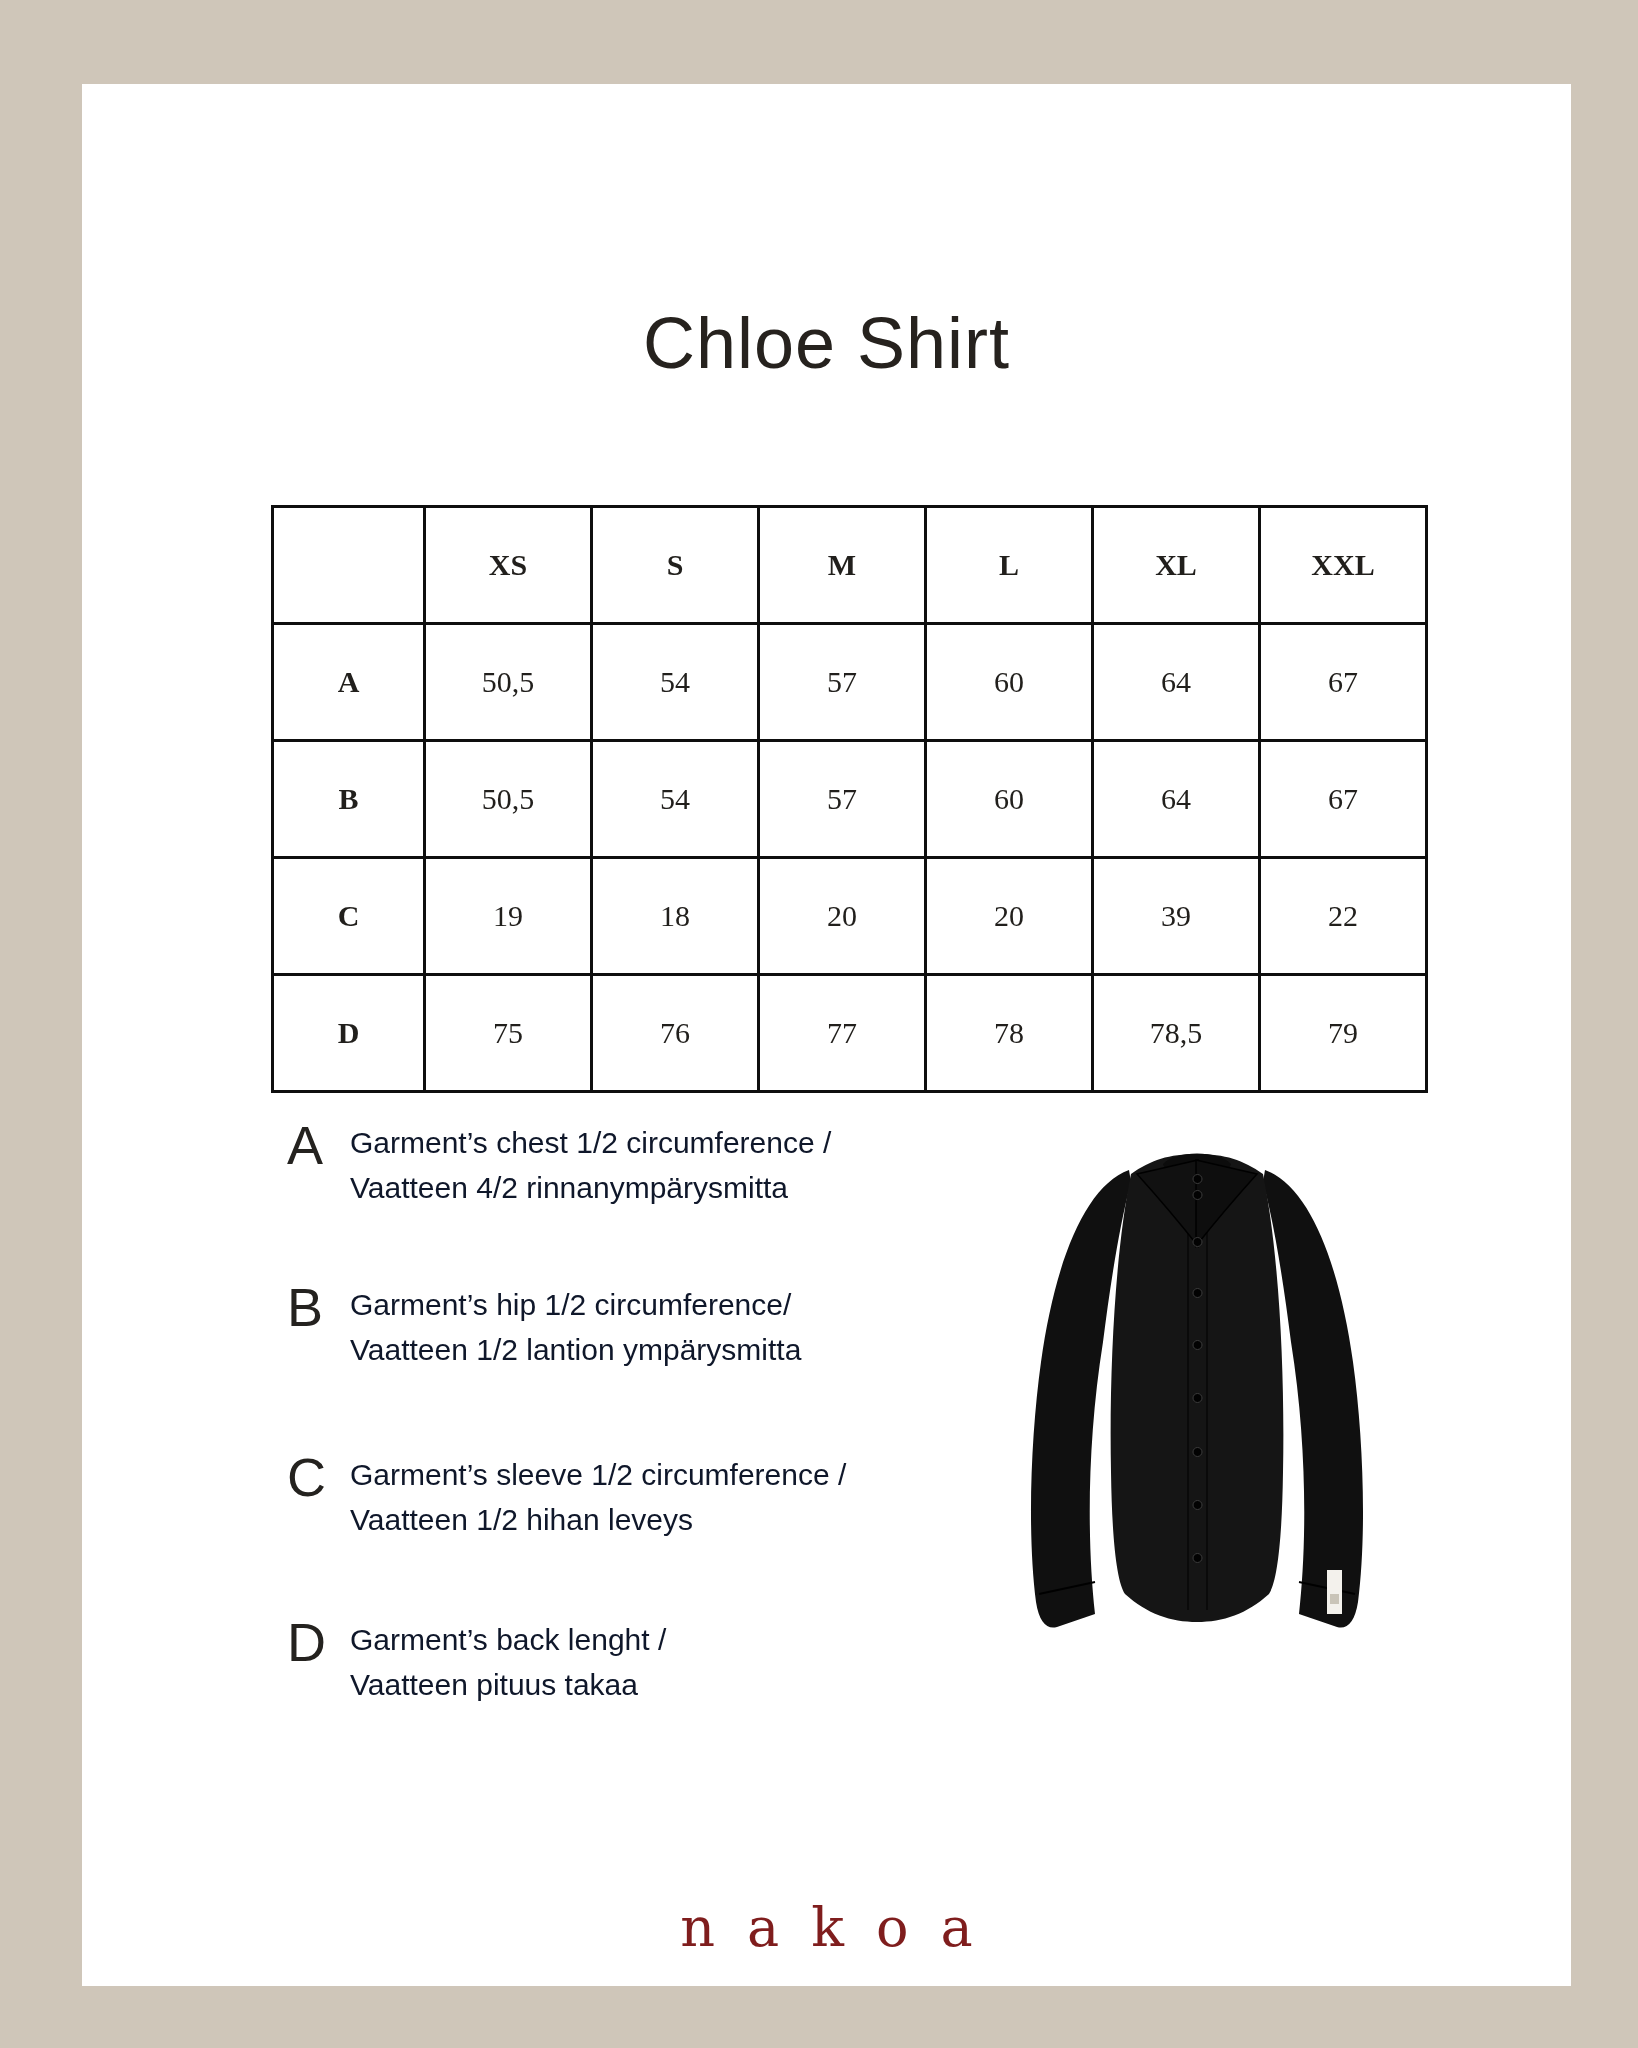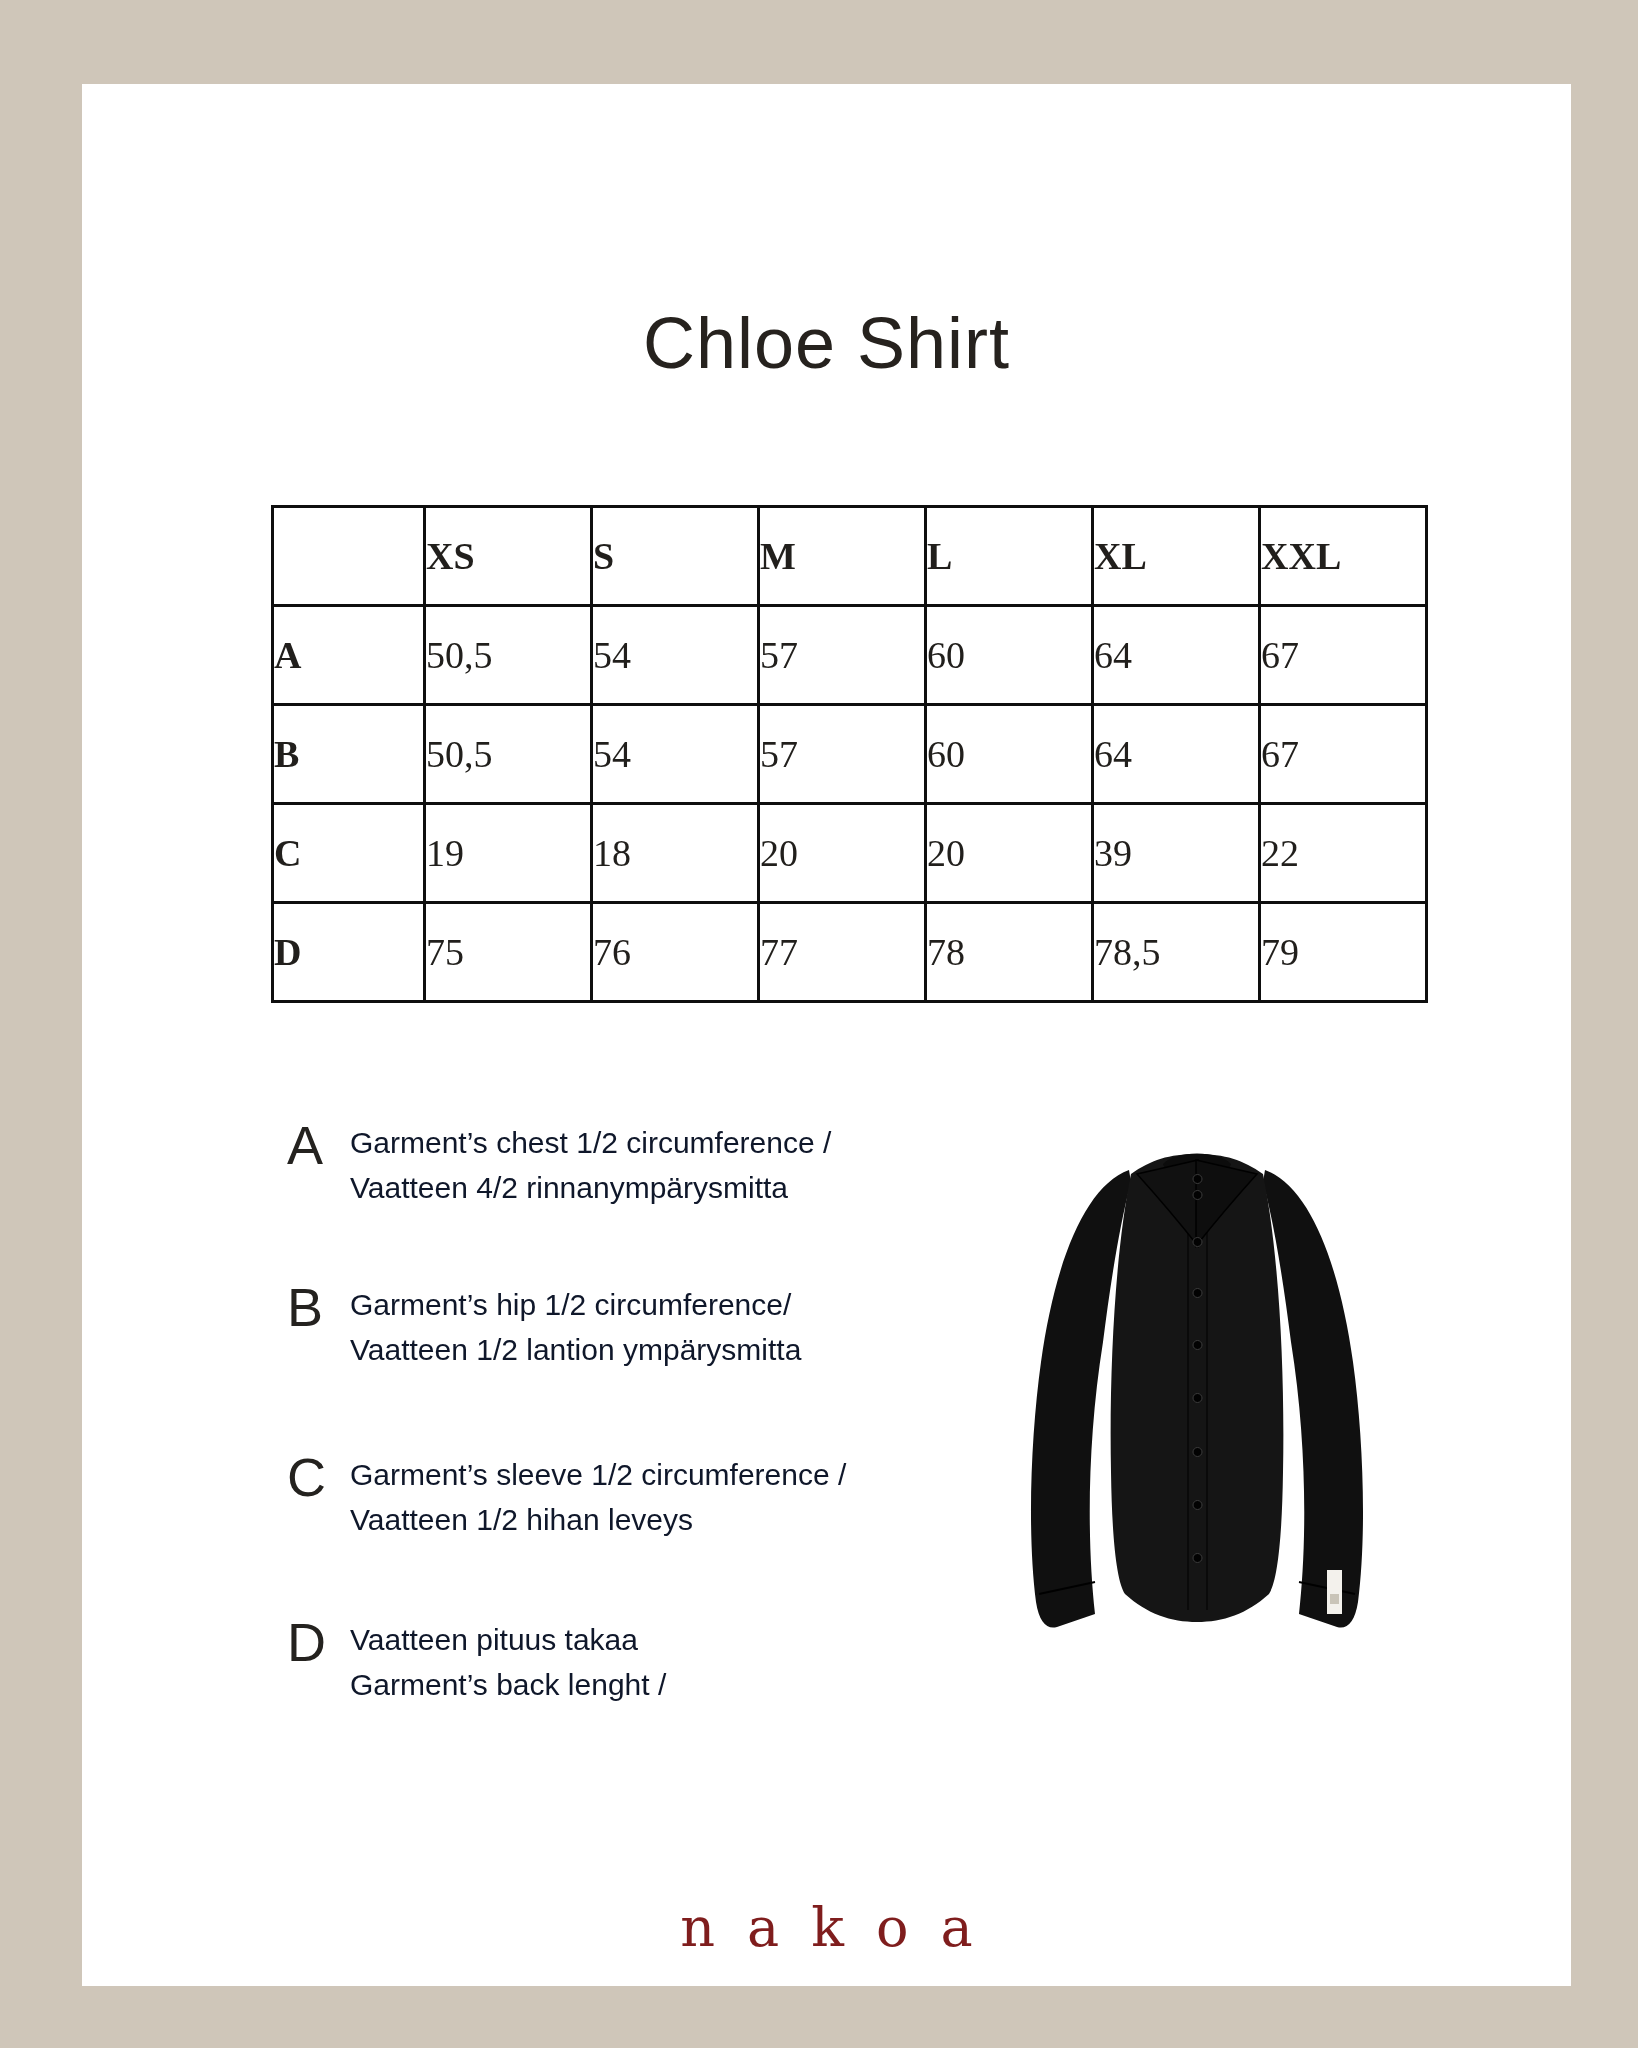--- a/index.html
+++ b/index.html
@@ -30,24 +30,24 @@
   table.size-table {
     position: absolute;
     left: 189px; top: 421px;
     border-collapse: collapse;
     table-layout: fixed;
     font-family: "Liberation Serif", serif;
   }
   table.size-table td, table.size-table th {
     border: 3px solid #0e0e0e;
     height: 96px;
-    padding: 0;
-    text-align: left;
+    padding: 9px;
+    text-align: center;
     vertical-align: middle;
-    font-size: 38px;
+    font-size: 30px;
     background: #ffffff;
   }
   table.size-table th { font-weight: bold; }
   td.row-label { font-weight: bold; }
   col.c-label { width: 152px; }
   col.c-size  { width: 167px; }
   .legend-block { position: absolute; left: 205px; width: 720px; }
   .legend-letter {
     position: absolute;
     left: 0; top: -6px;
@@ -172,22 +172,22 @@
     <span class="legend-letter">C</span>
     <div class="legend-text">
       <div>Garment’s sleeve 1/2 circumference /</div>
       <div>Vaatteen 1/2 hihan leveys</div>
     </div>
   </div>
 
   <div class="legend-block legend-block-d">
     <span class="legend-letter">D</span>
     <div class="legend-text">
+      <div>Garment’s back lenght /</div>
       <div>Vaatteen pituus takaa</div>
-      <div>Garment’s back lenght /</div>
     </div>
   </div>
 
   <div class="shirt-wrap">
     <svg viewBox="0 0 360 510" width="360" height="510">
 
       <path d="M248,28 C292,44 322,120 336,220 C346,292 350,390 341,460 C338,480 330,488 320,485 L282,472 C290,400 290,300 274,200 C267,145 258,85 246,40 Z" fill="#101010"></path>
 
       <path d="M112,28 C68,44 38,120 24,220 C14,292 10,390 19,460 C22,480 30,488 40,485 L78,472 C70,400 70,300 86,200 C93,145 102,85 114,40 Z" fill="#101010"></path>
 

